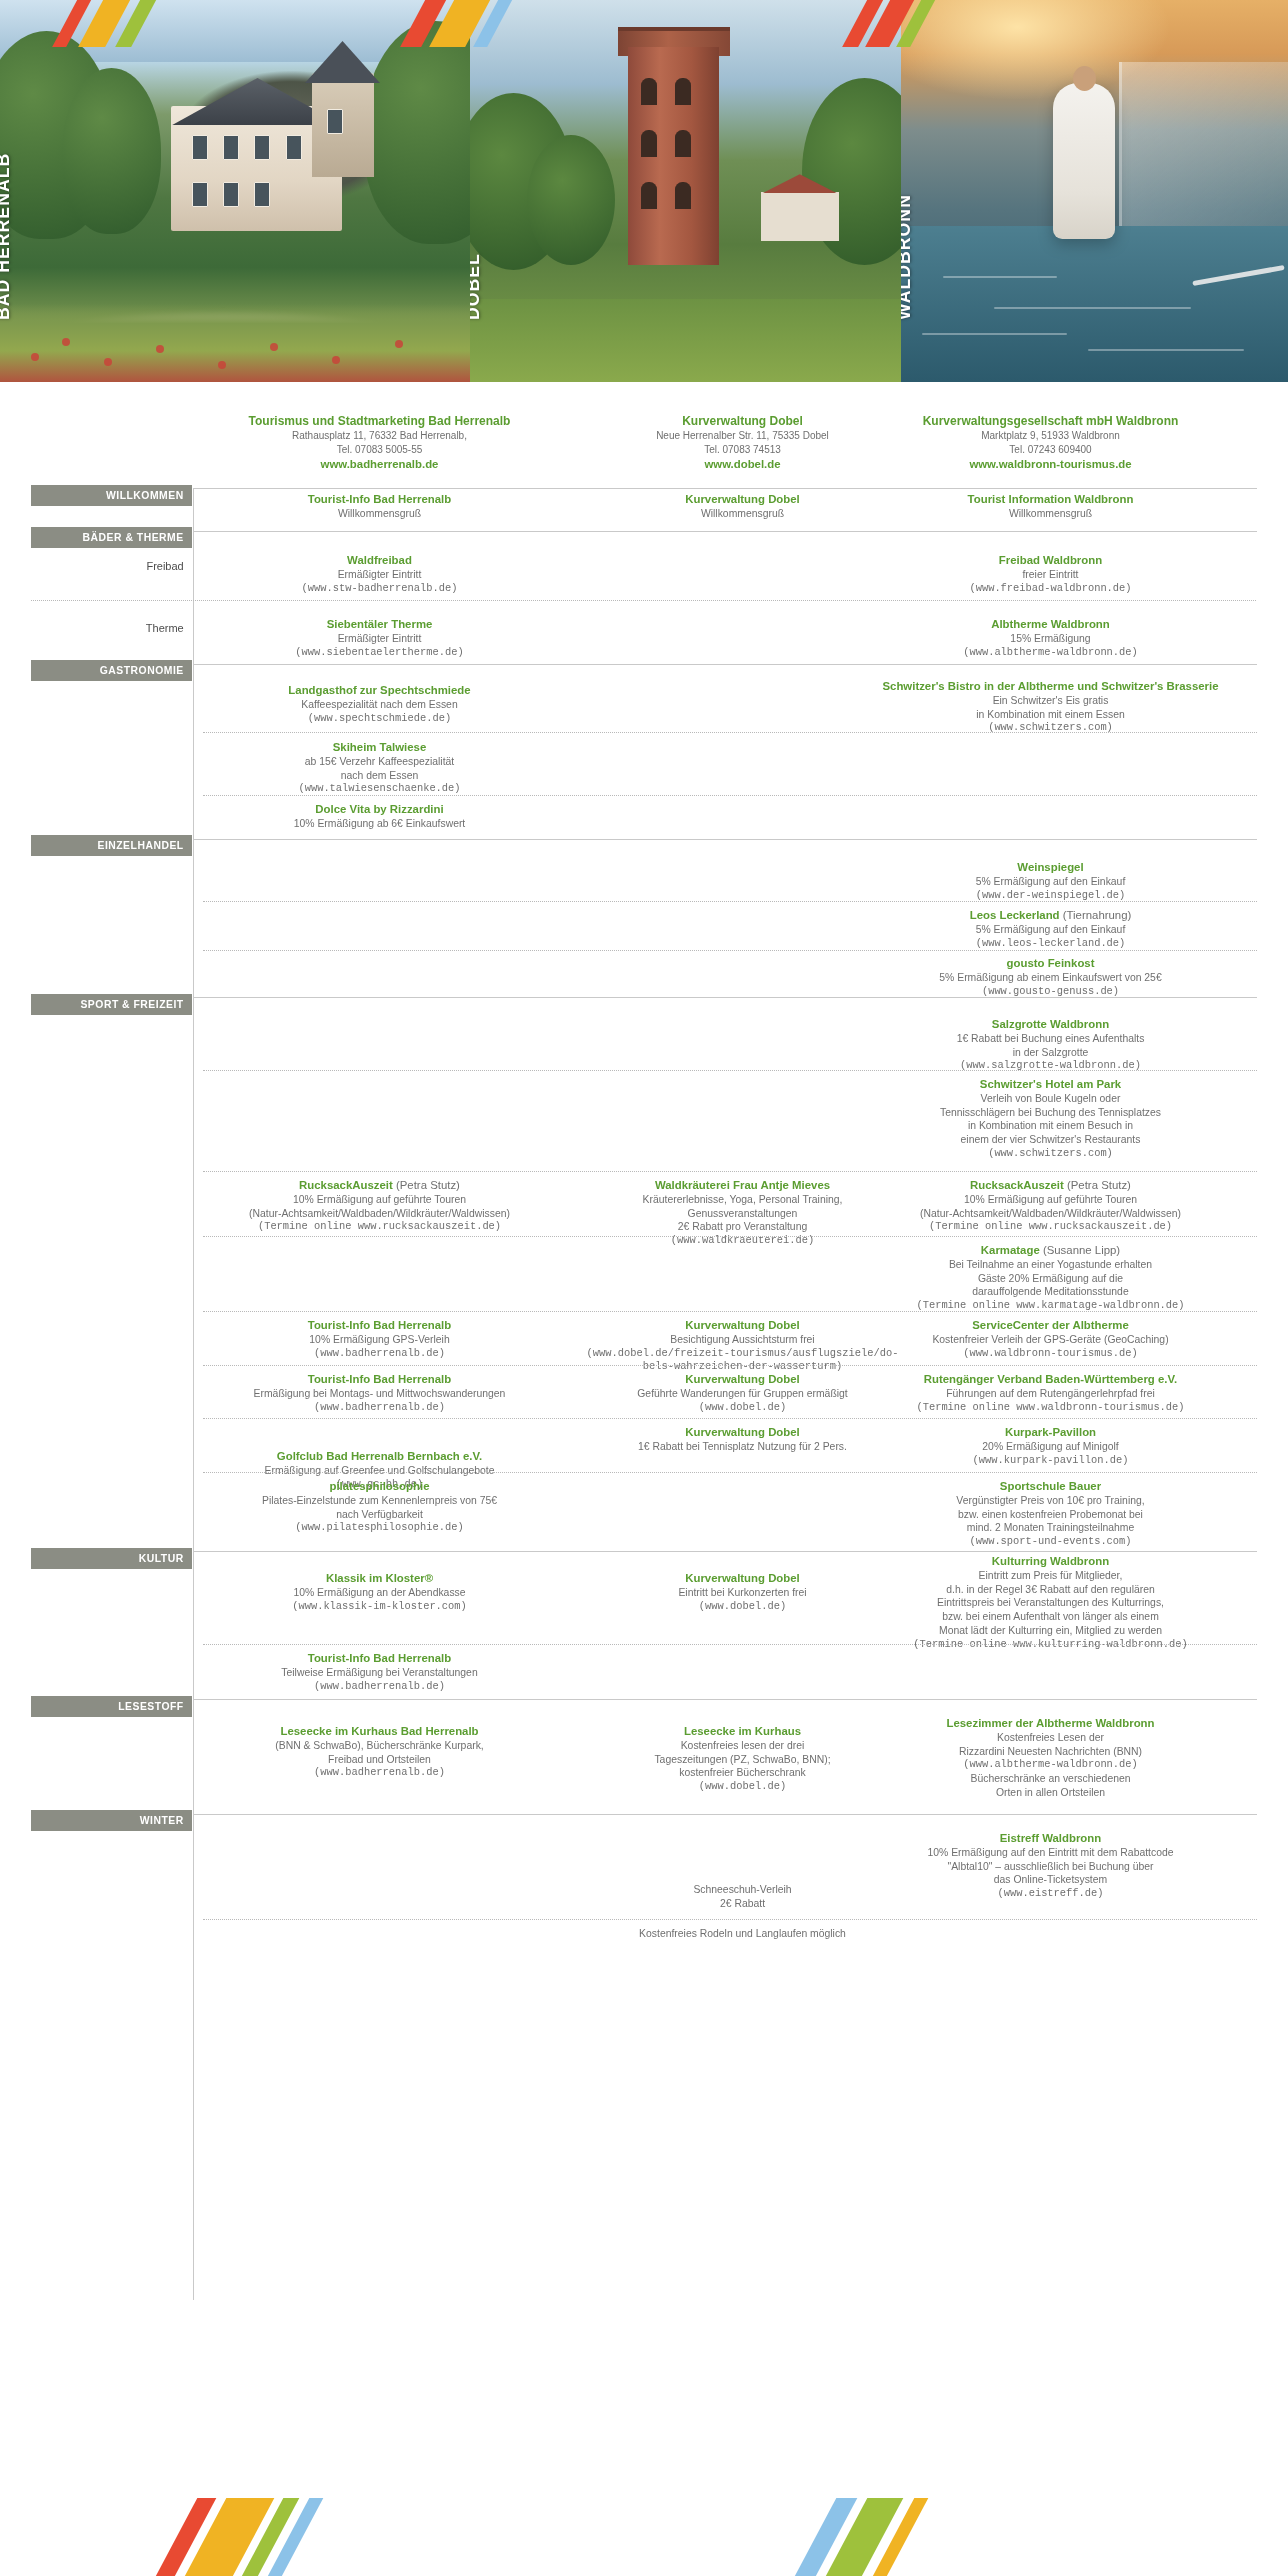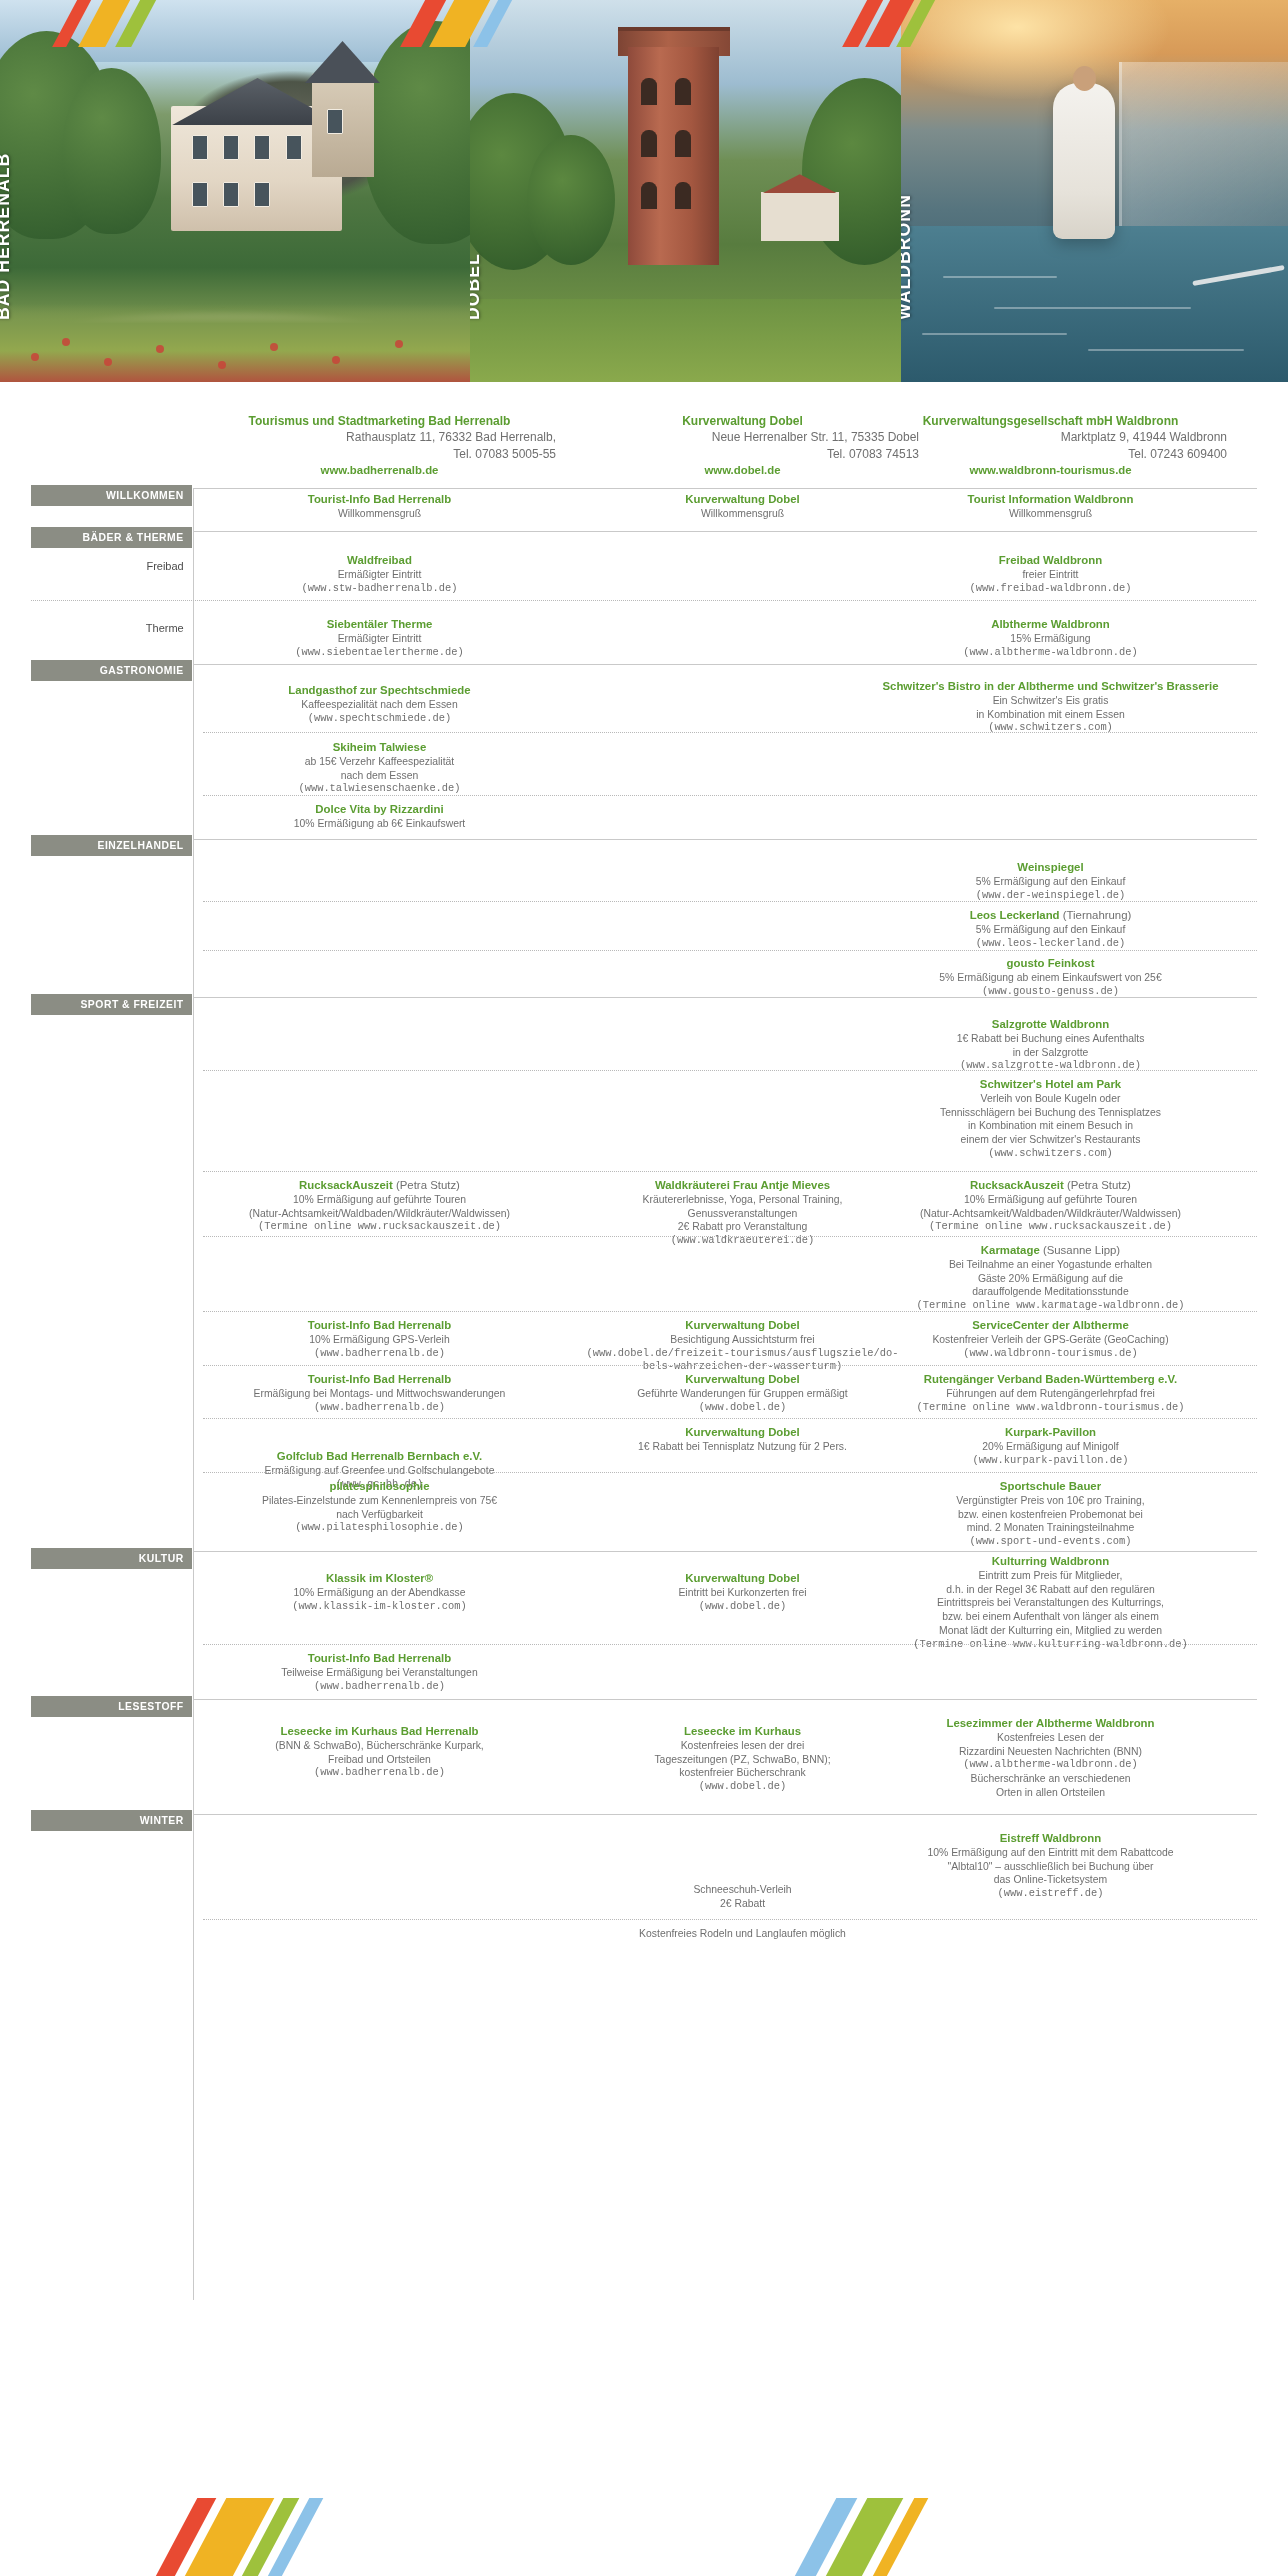--- a/index.html
+++ b/index.html
@@ -64,21 +64,21 @@
   .content{position:absolute;left:0;top:382px;width:1288px;}
   .cat{position:absolute;left:31px;width:161px;height:21px;background:#8b8d84;color:#fff;
        display:flex;align-items:center;justify-content:flex-end;padding-right:8.3px;box-sizing:border-box;
        font-size:10.4px;font-weight:700;letter-spacing:0.5px;}
   .sub{position:absolute;left:31px;width:161px;height:13.5px;color:#4c4c4c;
        display:flex;align-items:center;justify-content:flex-end;padding-right:8.3px;box-sizing:border-box;font-size:11px;}
   .col{position:absolute;width:353px;text-align:center;}
   .c1{left:203px;} .c2{left:566px;} .c3{left:874px;}
 
   .hdr-t{font-size:12px;font-weight:700;color:#5b9d31;line-height:1.35;}
-  .hdr-s{font-size:12px;color:#6f6f6f;line-height:1.4;text-align:right;}
+  .hdr-s{font-size:10px;color:#6f6f6f;line-height:1.4;}
   .hdr-w{font-size:11.4px;font-weight:700;color:#5b9d31;line-height:1.4;}
 
   .blk{position:absolute;width:353px;text-align:center;}
   .name{font-size:11.4px;font-weight:700;color:#5b9d31;line-height:1.3;}
   .name .thin{font-weight:400;color:#6f6f6f;}
   .desc{font-size:10.4px;color:#6f6f6f;line-height:1.32;}
   .url{font-size:10.4px;color:#6f6f6f;line-height:1.32;font-family:Liberation Mono, monospace;}
 
   .dots{position:absolute;height:0;border-top:1.6px dotted #b9b9b9;}
   .hline{position:absolute;height:1px;background:#c9c9c9;}
@@ -185,21 +185,21 @@
       <div class="hdr-w">www.badherrenalb.de</div>
     </div>
     <div class="col c2" style="top:31px;">
       <div class="hdr-t">Kurverwaltung Dobel</div>
       <div class="hdr-s">Neue Herrenalber Str. 11, 75335 Dobel</div>
       <div class="hdr-s">Tel. 07083 74513</div>
       <div class="hdr-w">www.dobel.de</div>
     </div>
     <div class="col c3" style="top:31px;">
       <div class="hdr-t">Kurverwaltungsgesellschaft mbH Waldbronn</div>
-      <div class="hdr-s">Marktplatz 9, 41944 Waldbronn</div>
+      <div class="hdr-s">Marktplatz 9, 51933 Waldbronn</div>
       <div class="hdr-s">Tel. 07243 609400</div>
       <div class="hdr-w">www.waldbronn-tourismus.de</div>
     </div>
 
     <div class="vline" style="left:193px;top:106px;height:1812px;"></div>
 
     <div class="hline" style="left:193px;top:106px;width:1064px;"></div>
     <div class="cat" style="top:103px;">WILLKOMMEN</div>
     <div class="blk c1" style="top:110px;">
       <div class="name">Tourist-Info Bad Herrenalb</div>

